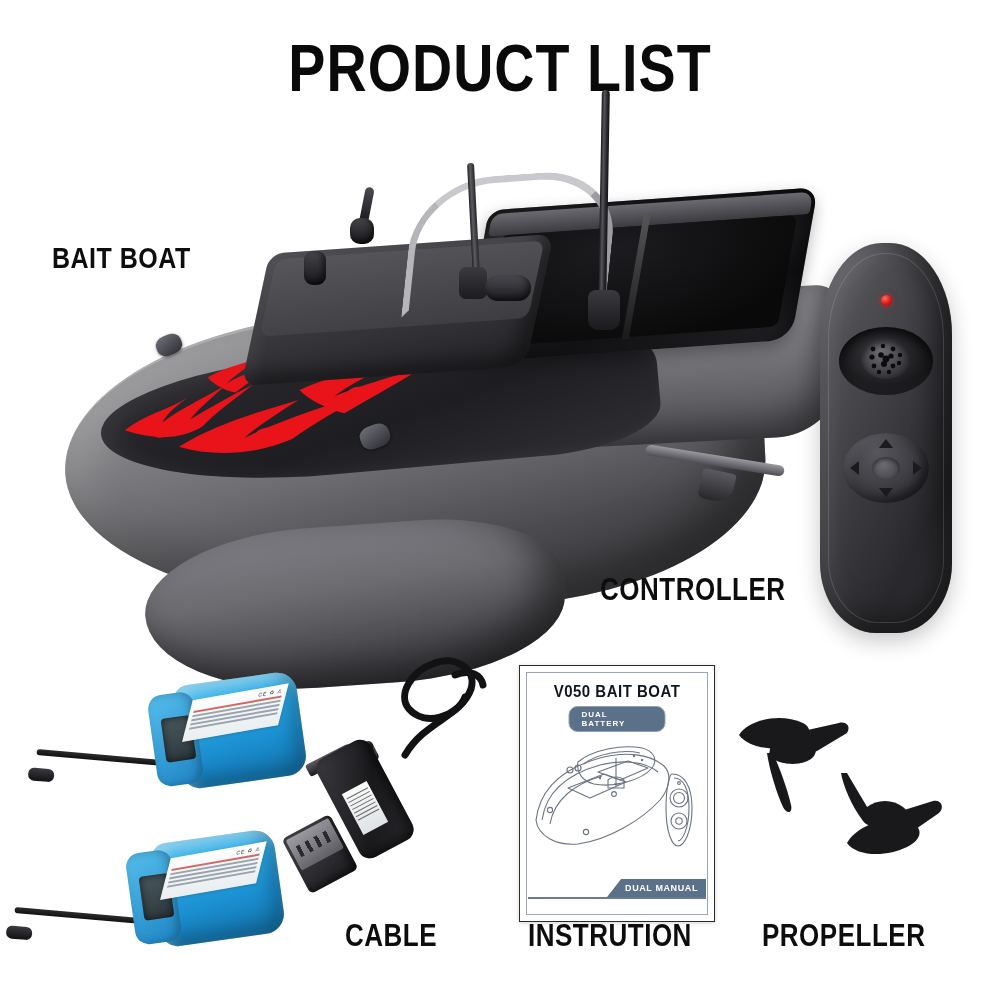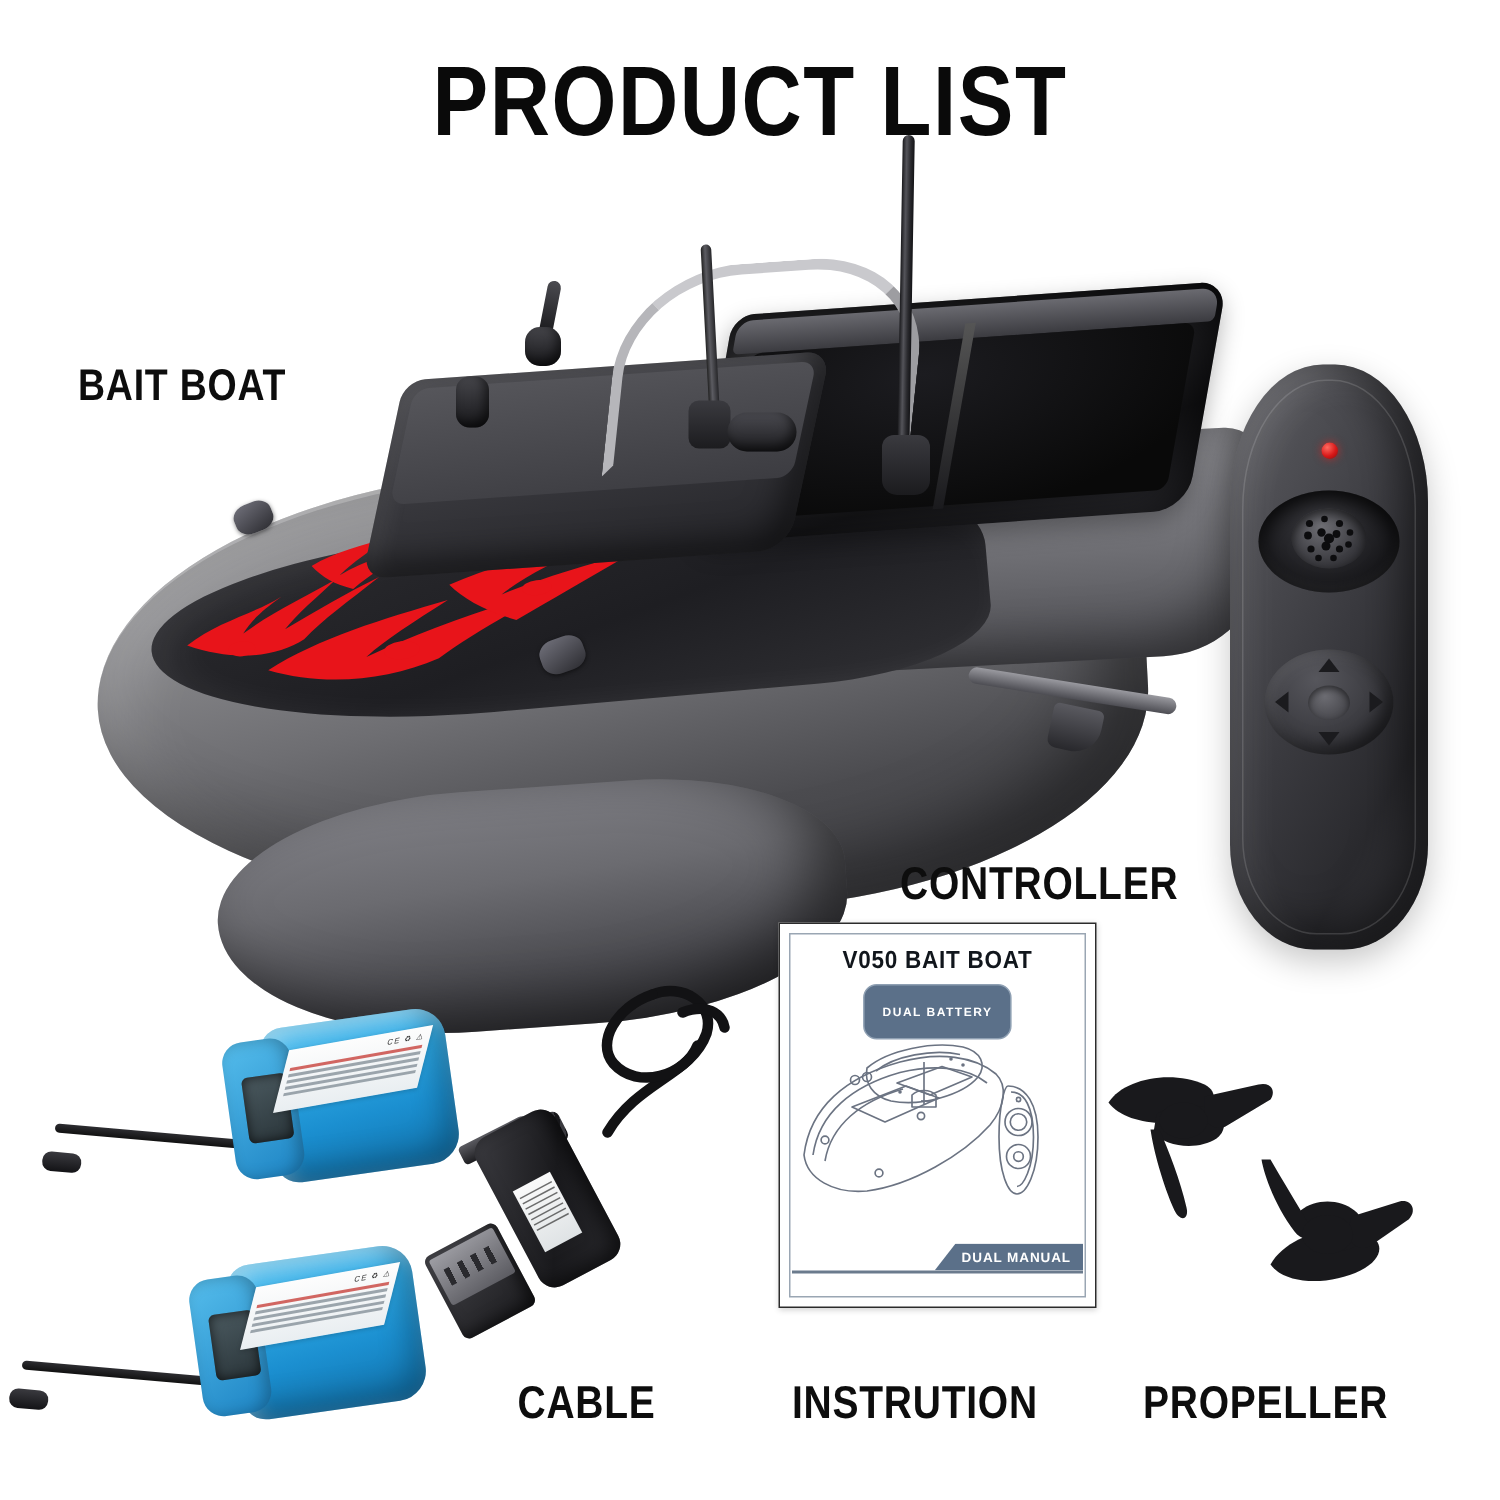--- a/index.html
+++ b/index.html
@@ -294,36 +294,35 @@
     border-radius:3px 7px 7px 3px; transform:rotate(-27deg);
   }
   .dc-collar {
     position:absolute; left:62px; top:100px; width:30px; height:22px;
     background:repeating-linear-gradient(110deg,#3a3a3f 0 3px,#17171a 3px 6px);
     border-radius:5px; transform:rotate(-27deg);
   }
 
   
   .manual {
-    position:absolute; left:519px; top:615px; width:212px; height:257px;
+    position:absolute; left:519px; top:665px; width:196px; height:257px;
     background:#fff; border:1px solid #2b2b2b;
     box-shadow:0 1px 4px rgba(0,0,0,.18);
   }
   .manual-inner { position:absolute; inset:6px; border:1px solid #9aa6b3; }
   .manual-title {
     position:absolute; left:0; right:0; top:16px; text-align:center;
     font-size:15px; font-weight:700; color:#11161c; letter-spacing:.5px;
     transform:scaleY(1.1);
   }
   .manual-badge {
     position:absolute; left:50%; top:40px; transform:translateX(-50%);
     background:#5b7089; color:#fff; font-size:8px; font-weight:700;
-    letter-spacing:1px; padding:13px 12px; border-radius:9px;
+    letter-spacing:1px; padding:3px 12px; border-radius:9px;
     border:1px solid #8fa0b3;
-    text-align:right;
   }
   .manual-art { position:absolute; left:10px; top:62px; right:10px; height:140px; }
   .manual-footer {
     position:absolute; left:8px; right:8px; bottom:22px; height:20px;
   }
   .mf-line { position:absolute; left:0; bottom:0; width:100%; height:2px; background:#6b7b8d; }
   .mf-banner {
     position:absolute; right:0; bottom:2px; height:18px; padding:0 8px 0 18px;
     background:#5b7089; color:#fff; font-size:9px; font-weight:700;
     letter-spacing:.6px; line-height:18px;

